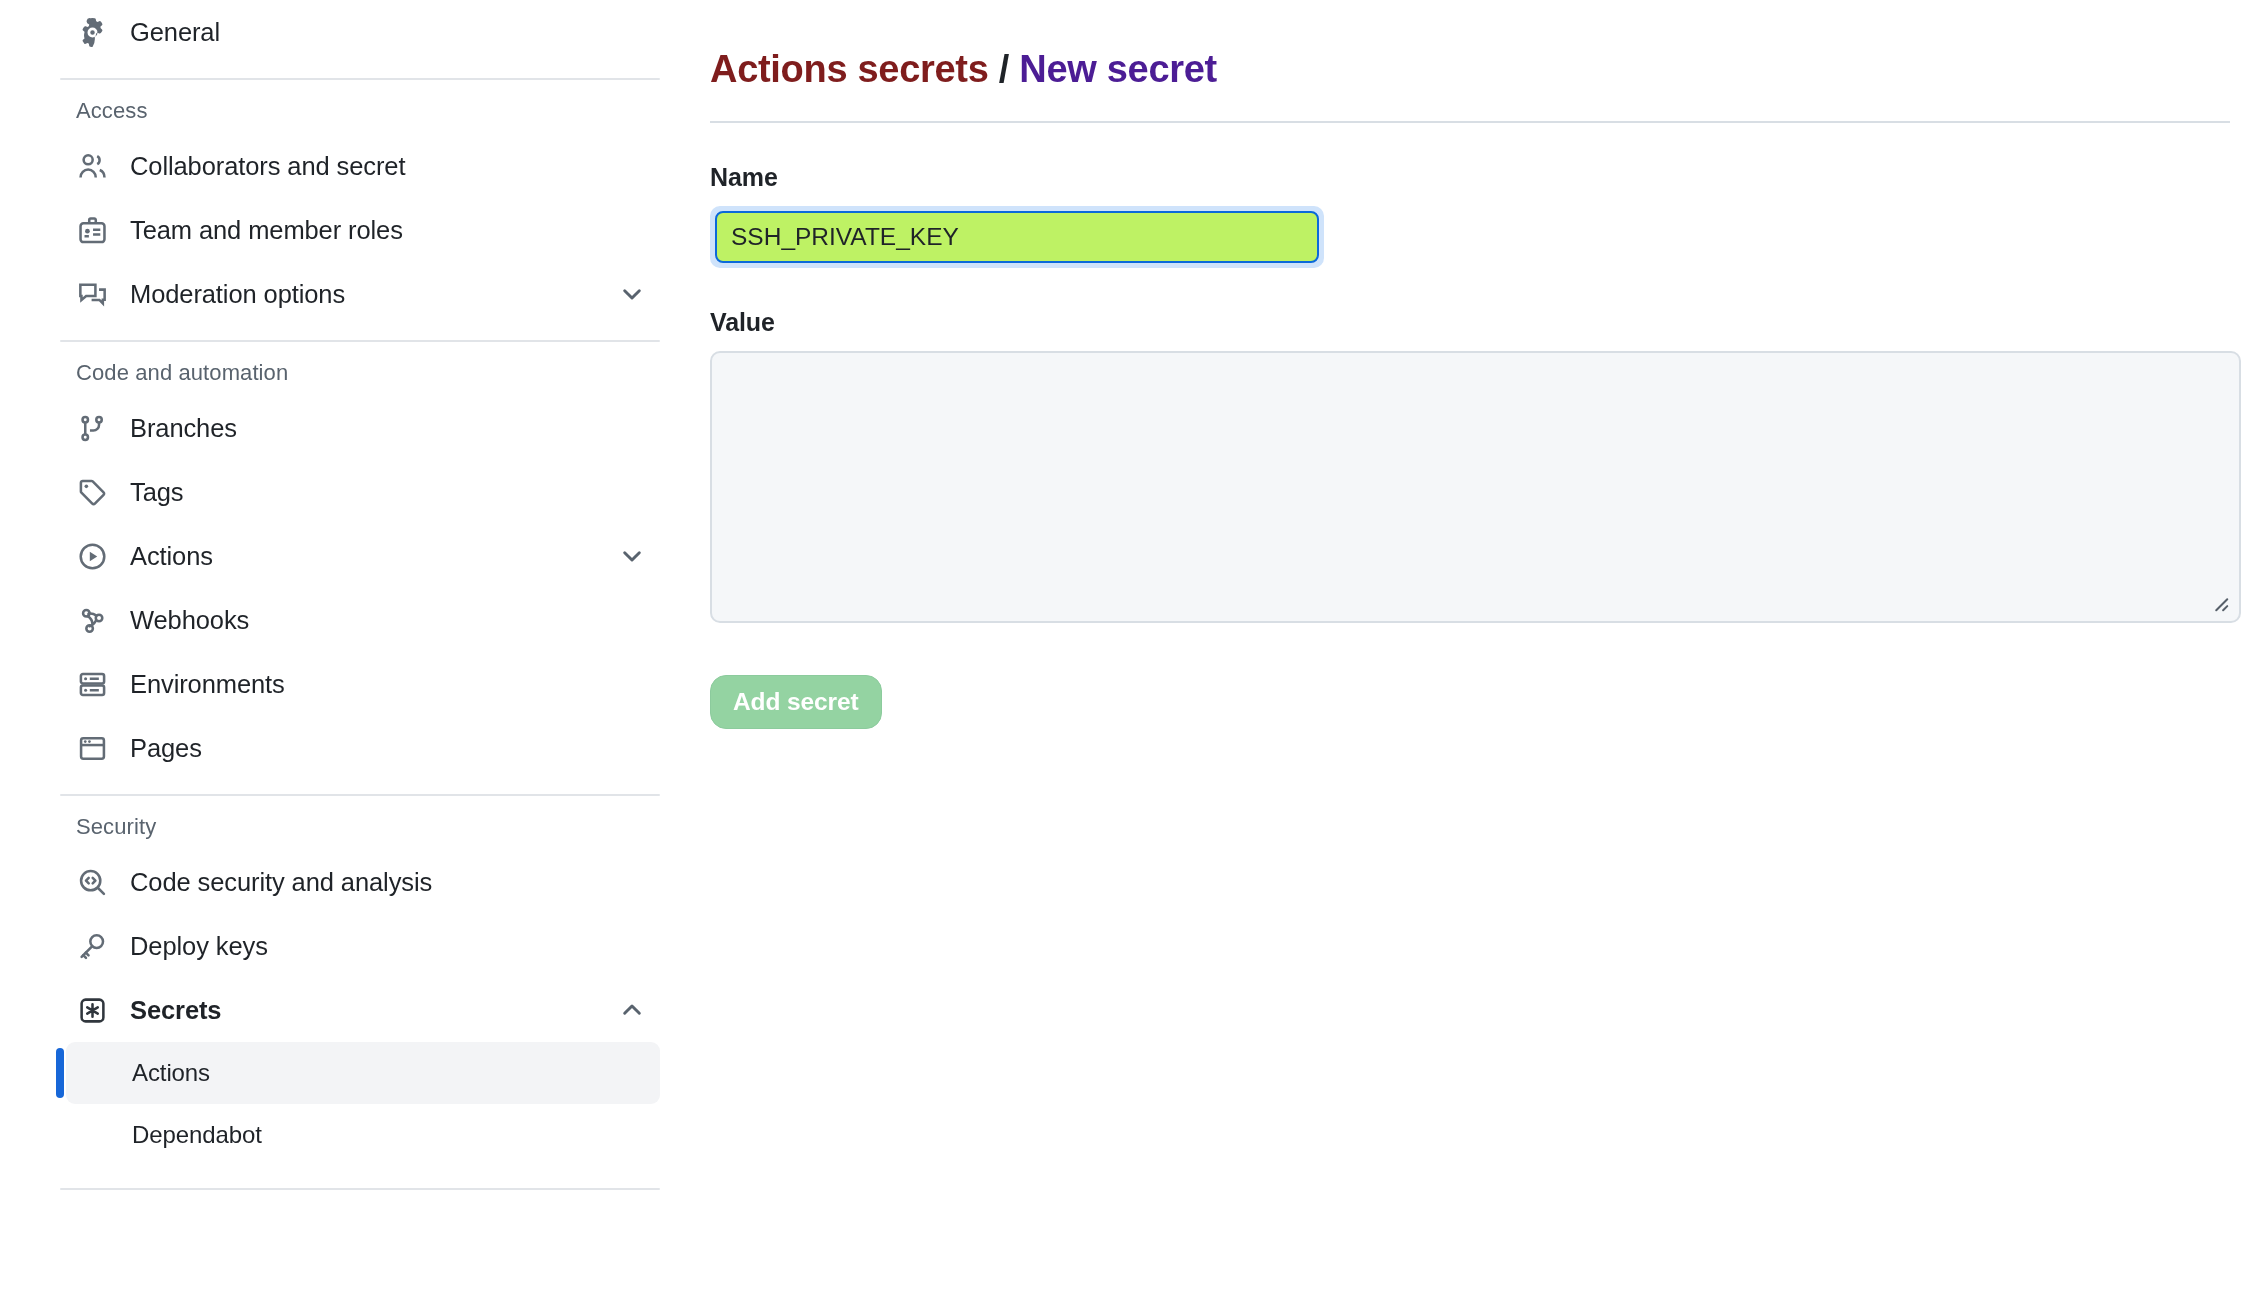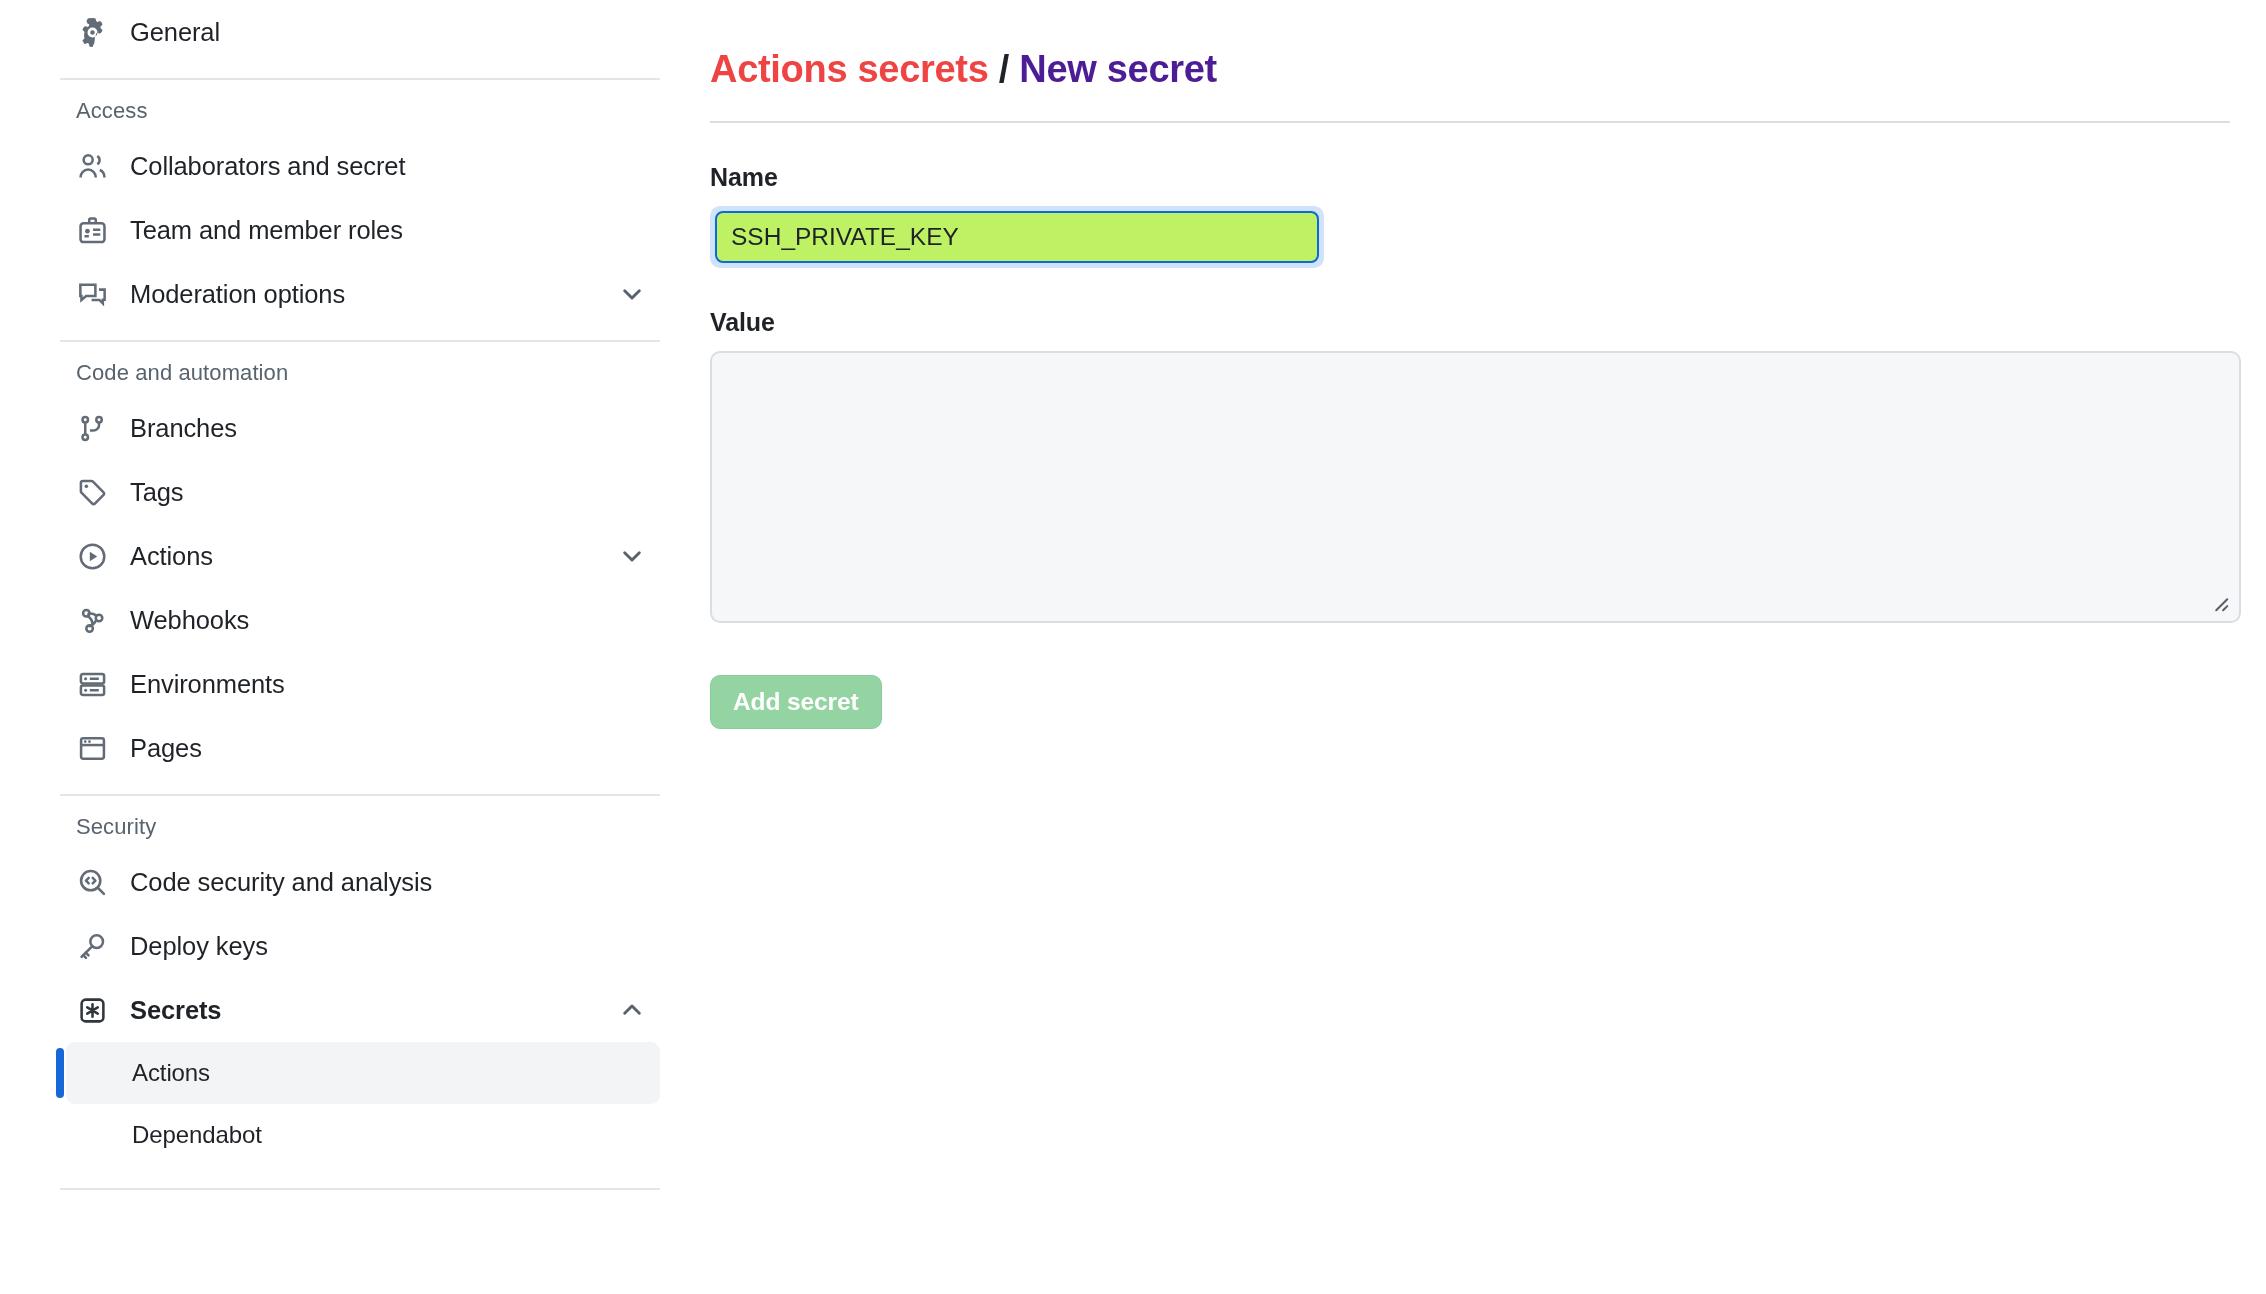--- a/index.html
+++ b/index.html
@@ -116,21 +116,21 @@
     font-size: 38px;
     line-height: 1.2;
     letter-spacing: -0.3px;
     padding-top: 22px;
     padding-bottom: 28px;
     border-bottom: 2px solid #d8dee4;
     margin-right: 26px;
     white-space: nowrap;
   }
   .breadcrumb-head .link {
-    color: #ef4444;
+    color: #7f1d1d;
     text-decoration: none;
     cursor: pointer;
   }
   .breadcrumb-head .sep { color: #1f2328; }
   .breadcrumb-head .current { color: #4c1d95; }
 
   .field-label {
     font-size: 25px;
     font-weight: 700;
     color: #1f2328;
@@ -182,21 +182,21 @@
   .resize-grip svg { display: block; width: 22px; height: 22px; color: #57606a; }
 
   .submit-btn {
     margin-top: 52px;
     display: inline-flex;
     align-items: center;
     justify-content: center;
     height: 54px;
     padding: 0 22px;
     border: 1px solid #8ccb9d;
-    border-radius: 10px;
+    border-radius: 16px;
     background: #94d3a2;
     color: #ffffff;
     font-family: "Liberation Sans", sans-serif;
     font-size: 24.5px;
     font-weight: 700;
     letter-spacing: -0.1px;
     cursor: default;
   }
 </style>
 </head>

